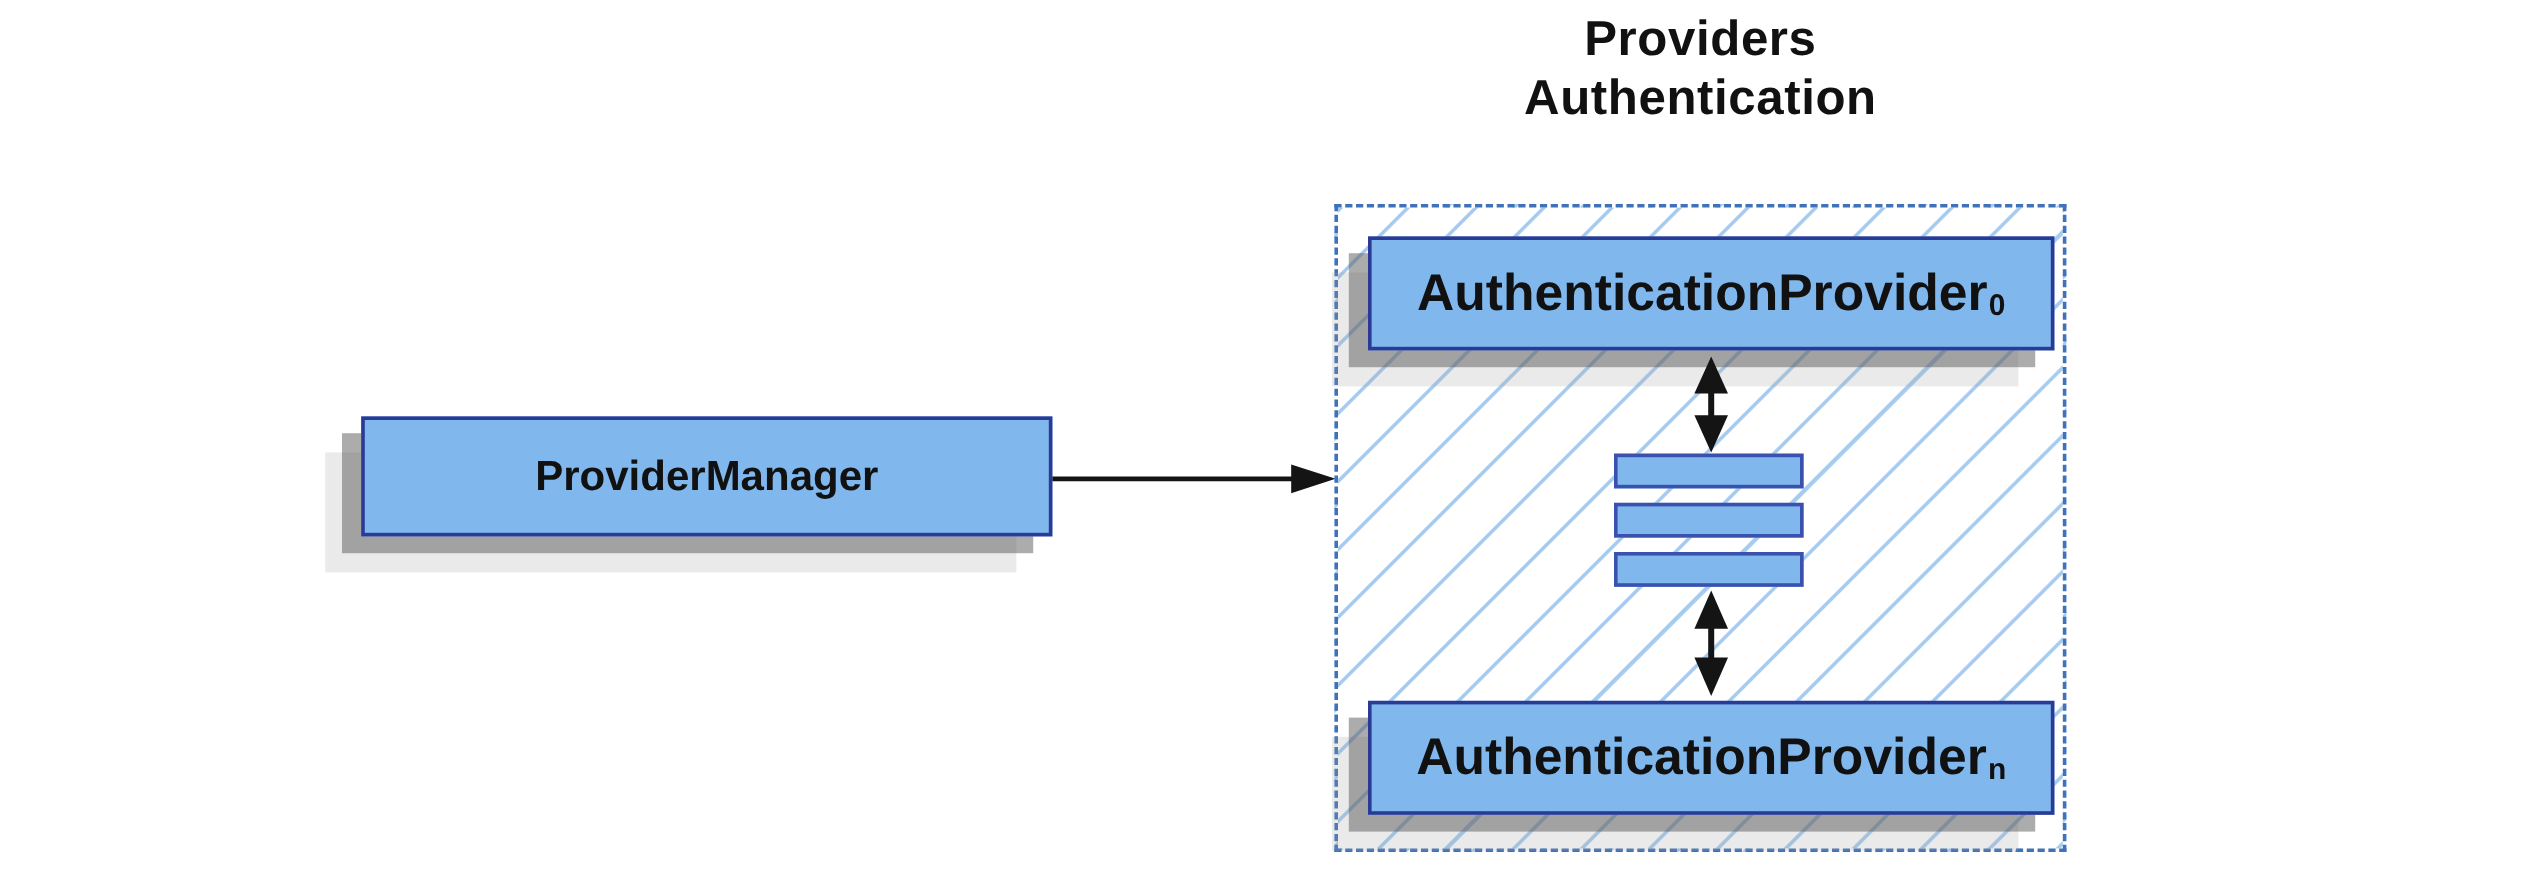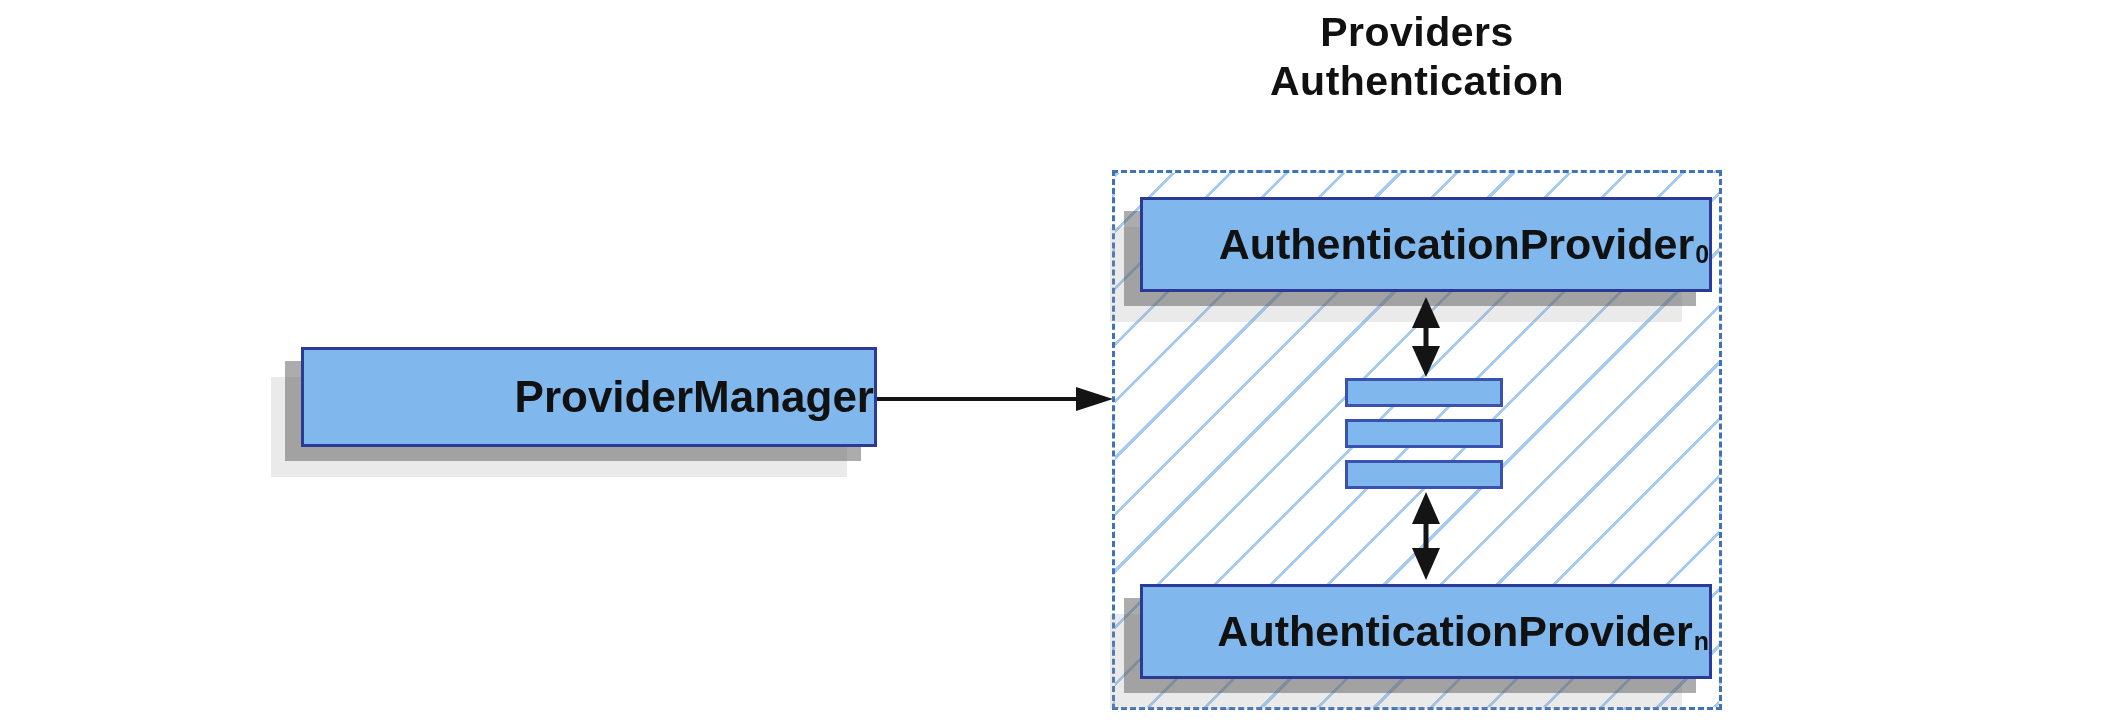--- a/index.html
+++ b/index.html
@@ -33,39 +33,39 @@
     letter-spacing: 0.5px;
   }
 
   
   .node {
     position: absolute;
     background: var(--node-fill);
     border: 3px solid var(--node-border);
     display: flex;
     align-items: center;
-    justify-content: flex-end;
+    justify-content: center;
     font-weight: 700;
     color: var(--text-color);
     box-shadow: -16px 14px 0 rgba(90,90,90,0.50),
                 -30px 30px 0 rgba(160,160,160,0.22);
     white-space: nowrap;
   }
   .node .sub {
     font-size: 0.58em;
     font-weight: 700;
     display: inline-block;
     transform: translateY(0.42em);
     margin-left: 1px;
   }
 
   .node-pm {
     left: 301px; top: 347px;
     width: 576px; height: 100px;
-    font-size: 44px;
+    font-size: 35px;
   }
 
   
   .group {
     position: absolute;
     left: 1112px; top: 170px;
     width: 610px; height: 540px;
     border: 3px dashed var(--group-border);
     background-image: repeating-linear-gradient(
       135deg,

